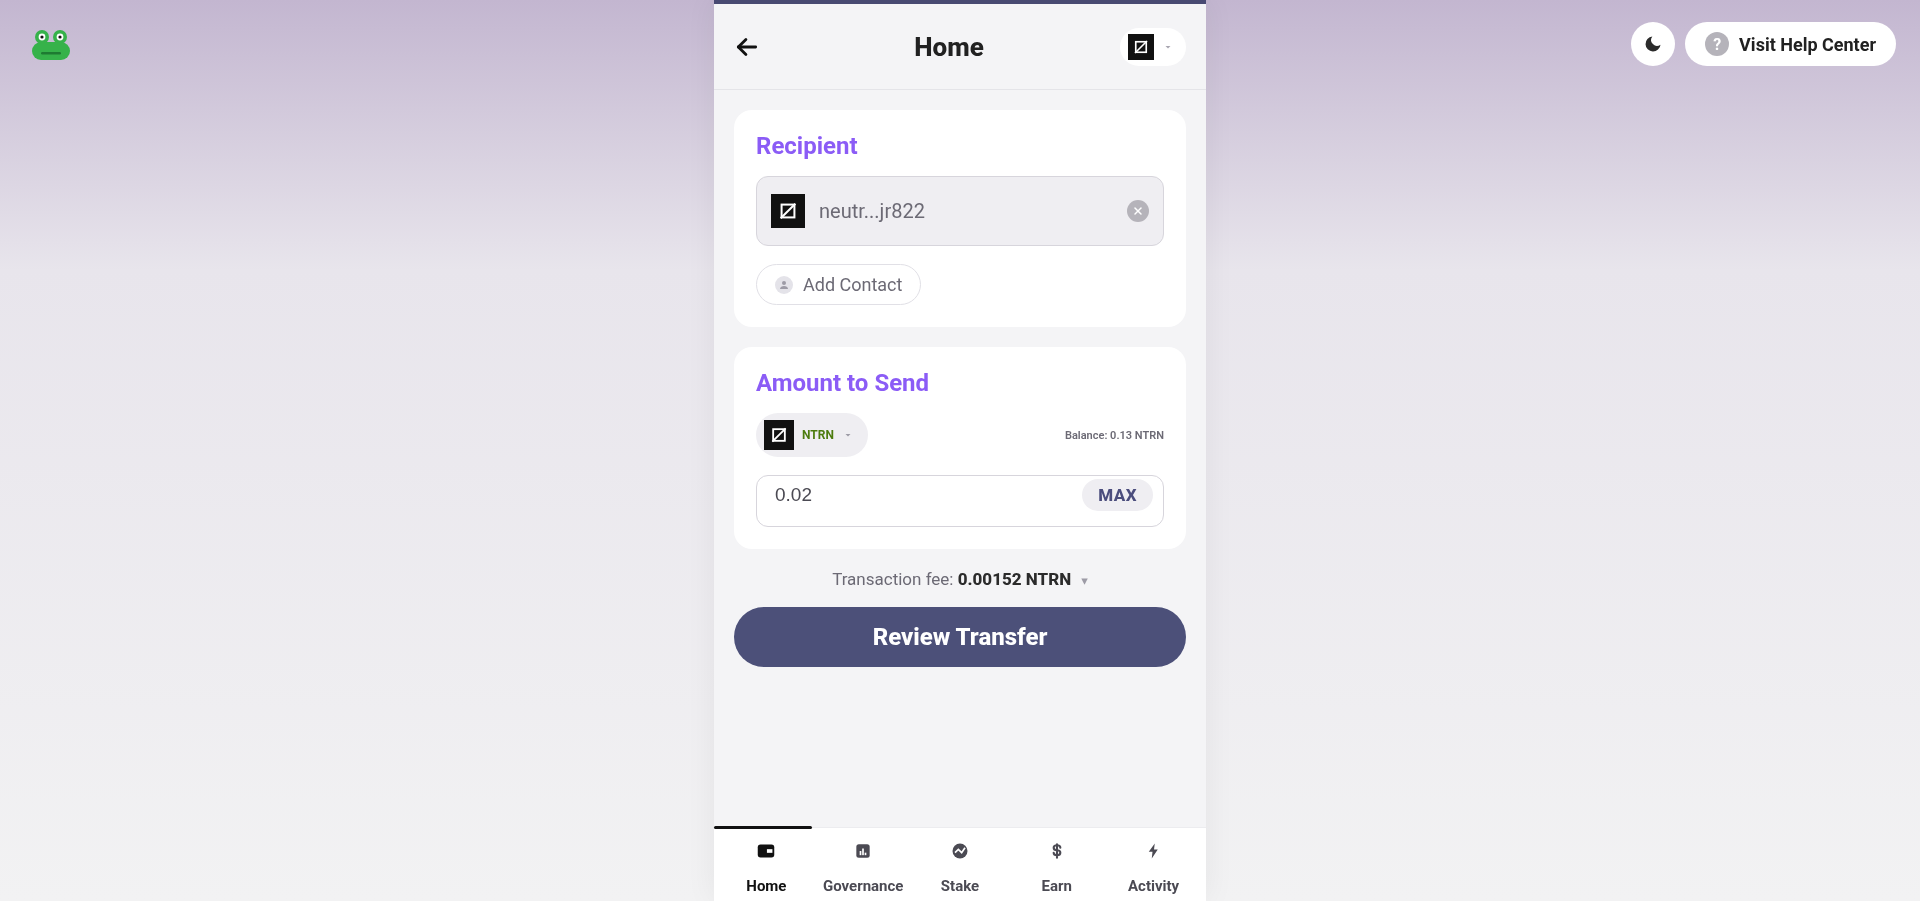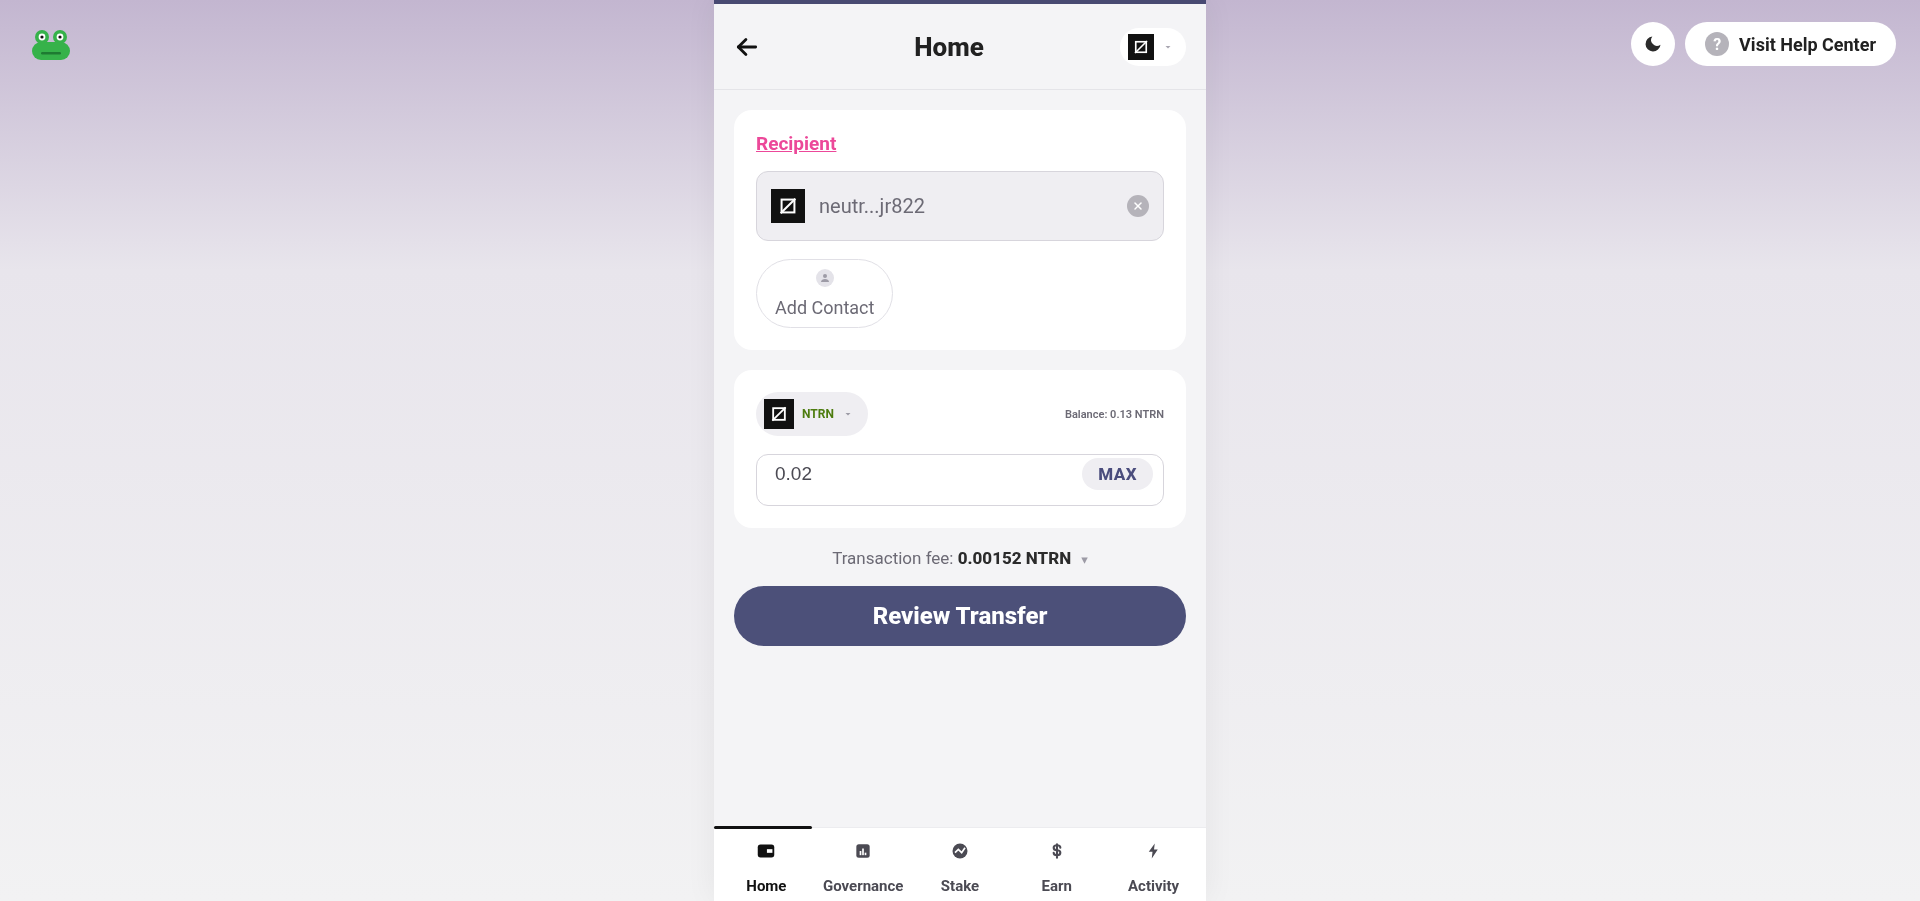--- a/index.html
+++ b/index.html
@@ -129,25 +129,24 @@
       overflow: auto;
     }
 
     .card {
       background: #ffffff;
       border-radius: 18px;
       padding: 22px;
       margin-bottom: 20px;
     }
     .card-label {
-      font-size: 19px;
+      font-size: 24px;
       font-weight: 700;
-      color: #ec4899;
+      color: #8b5cf6;
       margin-bottom: 16px;
-      text-decoration: underline;
     }
 
     .recipient-box {
       border: 1px solid #d7d5dc;
       background: #efeef2;
       border-radius: 12px;
       height: 70px;
       display: flex;
       align-items: center;
       padding: 0 14px;
@@ -175,21 +174,20 @@
       margin-top: 18px;
       display: inline-flex;
       align-items: center;
       gap: 10px;
       padding: 9px 18px;
       border: 1px solid #e1e0e6;
       border-radius: 999px;
       cursor: pointer;
       color: #6c6a75;
       font-size: 18px;
-      flex-direction: column;
     }
     .add-contact-icon {
       width: 18px;
       height: 18px;
       border-radius: 50%;
       background: #e4e3e9;
       display: flex;
       align-items: center;
       justify-content: center;
     }
@@ -386,20 +384,21 @@
           <svg viewBox="0 0 24 24" width="12" height="12" fill="#9d9ba6">
             <circle cx="12" cy="8" r="4"></circle>
             <path d="M4 20c0-4 4-6 8-6s8 2 8 6"></path>
           </svg>
         </span>
         <span>Add Contact</span>
       </div>
     </div>
 
     <div class="card">
+      <div class="card-label">Amount to Send</div>
 
       <div class="token-row">
         <div class="token-select">
           <span class="chain-icon">
             <svg viewBox="0 0 24 24" width="20" height="20">
               <rect x="0" y="0" width="24" height="24" fill="#111"></rect>
               <rect x="5" y="5" width="14" height="14" fill="none" stroke="#fff" stroke-width="2.2"></rect>
               <line x1="4" y1="20" x2="20" y2="4" stroke="#fff" stroke-width="2.2"></line>
             </svg>
           </span>

